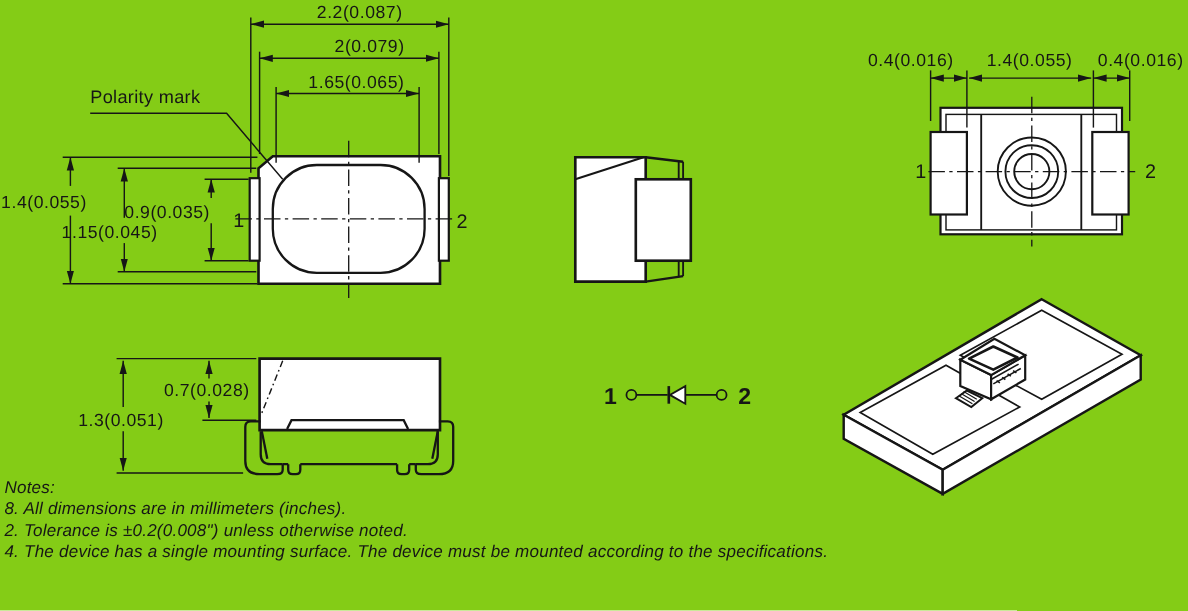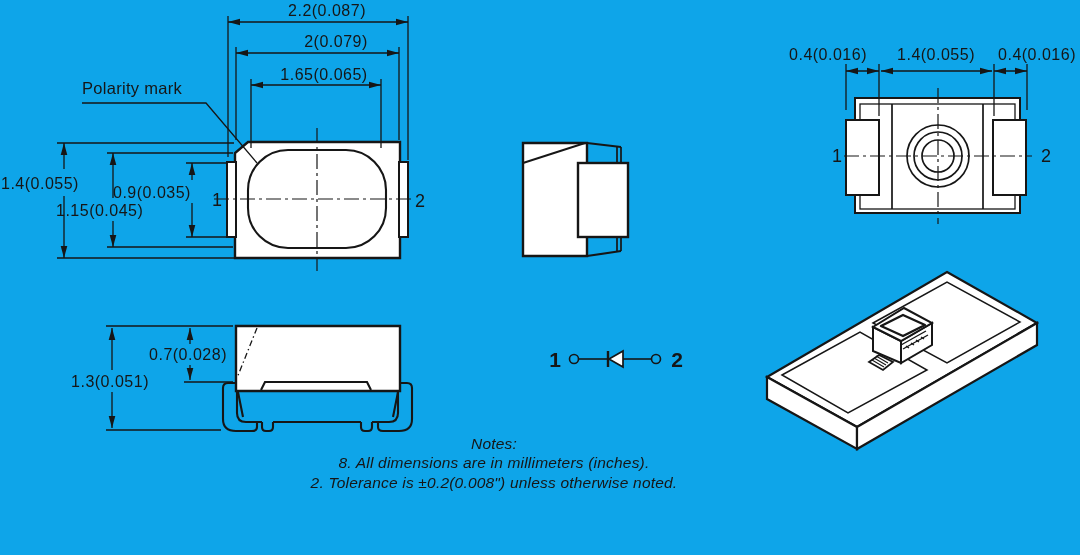--- a/index.html
+++ b/index.html
@@ -1,29 +1,29 @@
 <!DOCTYPE html>
 <html><head>
 <meta charset="utf-8">
 <style>
   html,body{margin:0;padding:0;background:#ffffff;}
-  #canvas{position:relative;width:1080px;height:555px;background:#0ea5e9;overflow:hidden;
+  #canvas{position:relative;width:1080px;height:555px;background:#84cc16;overflow:hidden;
           font-family:"Liberation Sans",sans-serif;}
   svg text{fill:#161616;}
   .dim{font:16px "Liberation Sans",sans-serif;letter-spacing:.5px;}
   .lbl{font:16.5px "Liberation Sans",sans-serif;letter-spacing:.3px;}
   .pin{font:18px "Liberation Sans",sans-serif;}
   .pinbig{font:600 21px "Liberation Sans",sans-serif;}
   .ol{stroke:#161616;stroke-width:2.4;fill:#ffffff;}
   .ol2{stroke:#161616;stroke-width:2.1;fill:none;}
   .med{stroke:#161616;stroke-width:1.7;fill:none;}
   .thin{stroke:#161616;stroke-width:1.3;fill:none;}
   .cl{stroke:#161616;stroke-width:1.2;fill:none;stroke-dasharray:15 4 3 4;}
   .dashd{stroke:#161616;stroke-width:1.3;fill:none;stroke-dasharray:6 3 1.5 3;}
-  #notes{position:absolute;left:4px;top:434px;width:980px;color:#161616;text-align:center;}
+  #notes{position:absolute;left:4px;top:434px;width:980px;color:#161616;}
   #notes .nline{font:italic 15.5px "Liberation Sans",sans-serif;line-height:19.4px;
                 letter-spacing:.2px;white-space:nowrap;}
   #notes .indent{padding-left:18px;}
 </style>
 </head>
 <body>
 
 <div id="canvas">
 
 <svg width="1080" height="555" viewBox="0 0 1080 555" xmlns="http://www.w3.org/2000/svg">
@@ -204,15 +204,16 @@
       </g>
     </g>
   </g>
 </svg>
 
   
   <div id="notes">
     <div class="nline">Notes:</div>
     <div class="nline">8. All dimensions are in millimeters (inches).</div>
     <div class="nline">2. Tolerance is ±0.2(0.008") unless otherwise noted.</div>
+    <div class="nline">4. The device has a single mounting surface. The device must be mounted according to the specifications.</div>
   </div>
 
 </div>
 
 </body></html>

